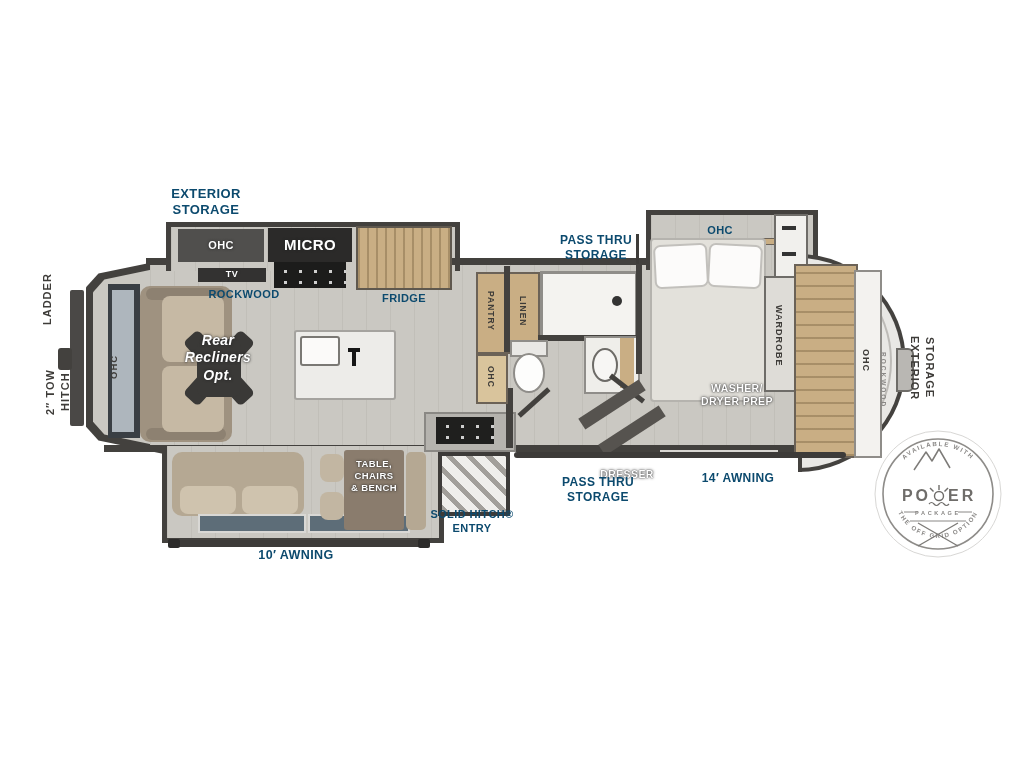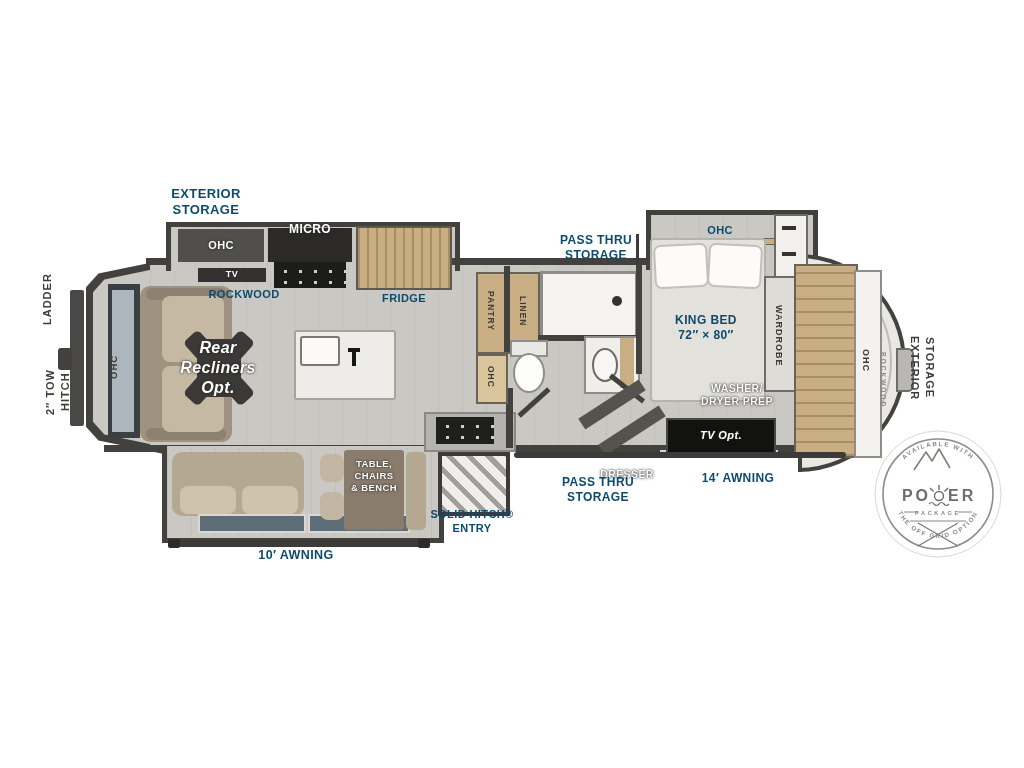--- a/index.html
+++ b/index.html
@@ -105,21 +105,20 @@
   <div class="abs" style="left:650px;top:238px;width:112px;height:160px;background:#e3e1db;border:2px solid #b5b3ae;border-radius:4px;"></div>
   <div class="abs" style="left:654px;top:244px;width:50px;height:40px;background:#fcfbfa;border:2px solid #c2c0bc;border-radius:7px;transform:rotate(-3deg);"></div>
   <div class="abs" style="left:708px;top:244px;width:50px;height:40px;background:#fcfbfa;border:2px solid #c2c0bc;border-radius:7px;transform:rotate(3deg);"></div>
   <div class="abs" style="left:764px;top:276px;width:30px;height:112px;background:#dedcd7;border:2px solid #6e6c68;"></div>
   <div class="abs wood shelves" style="left:794px;top:264px;width:60px;height:190px;border:2px solid #6b6257;"></div>
   <div class="abs" style="left:854px;top:270px;width:24px;height:184px;background:#f3f2ef;border:2px solid #8f8d89;"></div>
 
   <div class="abs" style="left:576px;top:398px;width:72px;height:13px;background:#56534f;transform:rotate(-33deg);"></div>
   <div class="abs" style="left:596px;top:424px;width:72px;height:13px;background:#56534f;transform:rotate(-33deg);"></div>
   <div class="abs" style="left:660px;top:450px;width:118px;height:5px;background:#d8d6d2;"></div>
-  <div class="lbl white it" style="left:666px;top:418px;width:106px;height:32px;background:#121211;border:2px solid #4a4846;font-size:11px;">TV Opt.</div>
 
   <div class="abs" style="left:172px;top:452px;width:132px;height:64px;background:#b5a893;border-radius:10px;"></div>
   <div class="abs" style="left:180px;top:486px;width:56px;height:28px;background:#cfc3ae;border-radius:8px;"></div>
   <div class="abs" style="left:242px;top:486px;width:56px;height:28px;background:#cfc3ae;border-radius:8px;"></div>
   <div class="abs" style="left:198px;top:514px;width:104px;height:15px;background:#5d6d78;border:2px solid #d9d8d5;"></div>
   <div class="abs" style="left:308px;top:514px;width:98px;height:15px;background:#5d6d78;border:2px solid #d9d8d5;"></div>
   <div class="abs" style="left:320px;top:454px;width:24px;height:28px;background:#c2b6a2;border-radius:8px;"></div>
   <div class="abs" style="left:320px;top:492px;width:24px;height:28px;background:#c2b6a2;border-radius:8px;"></div>
   <div class="abs" style="left:344px;top:450px;width:60px;height:80px;background:#8a7c6d;border-radius:3px;"></div>
   <div class="abs" style="left:406px;top:452px;width:20px;height:78px;background:#b5a893;border-radius:5px;"></div>
@@ -128,41 +127,39 @@
   <div class="abs" style="left:170px;top:540px;width:258px;height:7px;background:#3d3b39;border-radius:3px;"></div>
   <div class="abs" style="left:168px;top:539px;width:12px;height:9px;background:#2c2b2a;border-radius:2px;"></div>
   <div class="abs" style="left:418px;top:539px;width:12px;height:9px;background:#2c2b2a;border-radius:2px;"></div>
   <div class="abs" style="left:514px;top:452px;width:332px;height:6px;background:#3d3b39;border-radius:3px;"></div>
   <div class="abs" style="left:636px;top:234px;width:3px;height:30px;background:#3e3c39;"></div>
 
   <div class="vlbl ccw" style="left:36px;top:266px;width:22px;height:66px;font-size:11px;">LADDER</div>
   <div class="vlbl ccw" style="left:40px;top:350px;width:36px;height:84px;font-size:11px;">2″ TOW
 HITCH</div>
   <div class="vlbl ccw" style="left:104px;top:332px;width:20px;height:70px;font-size:9.5px;">OHC</div>
-  <div class="lbl white it" style="left:184px;top:342px;width:68px;height:52px;font-size:16px;">Rear
+  <div class="lbl white it" style="left:184px;top:332px;width:68px;height:52px;font-size:14px;">Rear
 Recliners
 Opt.</div>
 
   <div class="lbl" style="left:150px;top:184px;width:112px;height:36px;font-size:13px;">EXTERIOR
 STORAGE</div>
   <div class="lbl white" style="left:178px;top:229px;width:86px;height:33px;font-size:11px;">OHC</div>
-  <div class="lbl white" style="left:268px;top:212px;width:84px;height:34px;font-size:12px;">MICRO</div>
+  <div class="lbl white" style="left:268px;top:228px;width:84px;height:34px;font-size:15px;">MICRO</div>
   <div class="lbl white" style="left:198px;top:268px;width:68px;height:14px;font-size:9px;">TV</div>
   <div class="lbl" style="left:196px;top:288px;width:96px;height:14px;font-size:11px;">ROCKWOOD</div>
   <div class="lbl" style="left:360px;top:292px;width:88px;height:14px;font-size:11px;">FRIDGE</div>
 
   <div class="vlbl cw" style="left:478px;top:275px;width:24px;height:72px;font-size:8.5px;">PANTRY</div>
   <div class="vlbl cw" style="left:510px;top:278px;width:24px;height:66px;font-size:8.5px;">LINEN</div>
   <div class="vlbl cw" style="left:478px;top:356px;width:24px;height:42px;font-size:8.5px;">OHC</div>
 
   <div class="lbl" style="left:546px;top:232px;width:100px;height:32px;font-size:12px;">PASS THRU
 STORAGE</div>
   <div class="lbl" style="left:690px;top:224px;width:60px;height:14px;font-size:11px;">OHC</div>
-  <div class="lbl" style="left:650px;top:312px;width:112px;height:32px;font-size:12px;">KING BED
-72″ × 80″</div>
   <div class="vlbl cw" style="left:766px;top:288px;width:26px;height:96px;font-size:9px;">WARDROBE</div>
   <div class="lbl white" style="left:684px;top:380px;width:106px;height:30px;font-size:10.5px;">WASHER/
 DRYER PREP</div>
   <div class="lbl white" style="left:584px;top:426px;width:86px;height:16px;font-size:10.5px;margin-top:41px;">DRESSER</div>
 
   <div class="lbl" style="left:688px;top:470px;width:100px;height:16px;font-size:12px;">14′ AWNING</div>
   <div class="lbl" style="left:548px;top:474px;width:100px;height:32px;font-size:12px;">PASS THRU
 STORAGE</div>
   <div class="lbl" style="left:424px;top:506px;width:96px;height:32px;font-size:11px;">SOLID HITCH®
 ENTRY</div>

